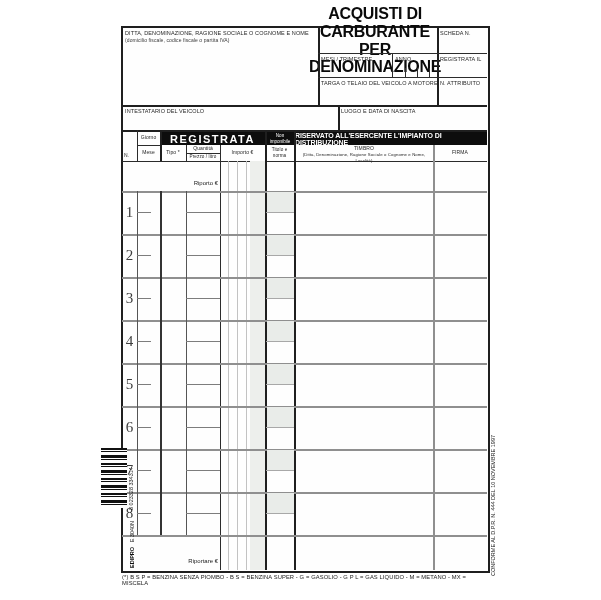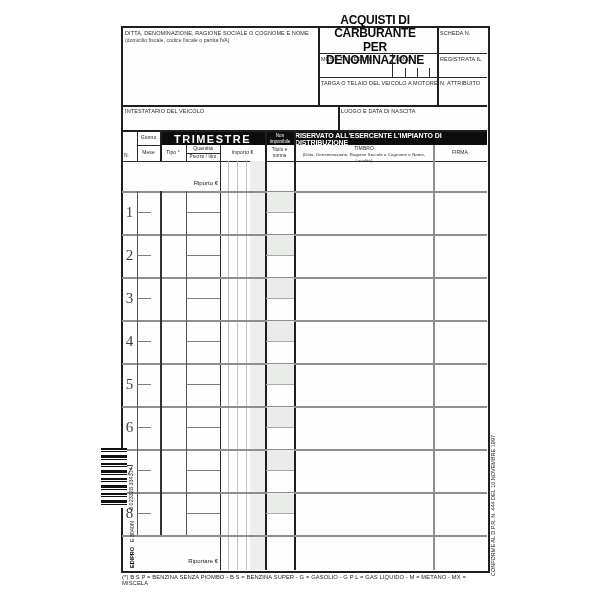--- a/index.html
+++ b/index.html
@@ -11,21 +11,21 @@
   .lbl .sub{font-size:5px;color:#3a3a3a;display:block;}
   .vl{position:absolute;width:1px;background:#2b2b2b;}
   .vl.th{width:2px;background:#1f1f1f;}
   .vl.gy{background:#8f8f8f;width:2px;}
   .vl.lt{background:#c2c2c2;}
   .hl{position:absolute;height:1px;background:#2b2b2b;}
   .hl.row{height:2px;background:#8f8f8f;}
   .hl.tick{background:#7d7d7d;}
   .bar{position:absolute;background:#0d0d0d;color:#ffffff;display:flex;align-items:center;justify-content:center;}
   .title{position:absolute;left:197px;top:1px;width:112px;height:25px;display:flex;flex-direction:column;
-         align-items:center;justify-content:center;font-weight:bold;font-size:12px;line-height:1.1;
+         align-items:center;justify-content:center;font-weight:bold;font-size:16px;line-height:1.1;
          letter-spacing:-.3px;text-align:center;color:#0a0a0a;}
   .cent{display:flex;align-items:center;justify-content:center;text-align:center;}
   .rownum{position:absolute;left:0;width:15px;height:43px;display:flex;align-items:center;justify-content:center;
           font-family:"Liberation Serif",serif;font-size:15px;color:#3d3d3d;}
   .shade{position:absolute;background:#edefec;}
   .riplbl{position:absolute;left:20px;width:76px;text-align:right;font-size:6px;color:#222;}
   .vtext{position:absolute;transform:rotate(-90deg);transform-origin:0 0;white-space:nowrap;}
   .barcode{position:absolute;left:101px;top:448px;width:26px;height:60px;
     background:repeating-linear-gradient(to bottom,#111 0 2px,#fff 2px 3px,#111 3px 4px,#fff 4px 7px,
     #111 7px 10px,#fff 10px 11px,#111 11px 12px,#fff 12px 15px);}
@@ -64,21 +64,21 @@
     <div class="hl" style="left:196px;top:50px;width:169px;"></div>
     <div class="vl" style="left:270px;top:26px;height:24px;"></div>
 
     <div class="vl" style="left:283px;top:41px;height:9px;"></div>
     <div class="vl" style="left:295px;top:41px;height:9px;"></div>
     <div class="vl" style="left:307px;top:41px;height:9px;"></div>
     <div class="hl" style="left:0;top:78px;width:365px;height:2px;background:#1f1f1f;"></div>
     <div class="vl th" style="left:216px;top:78px;height:25px;"></div>
     <div class="hl" style="left:0;top:103px;width:365px;height:2px;background:#1f1f1f;"></div>
 
-    <div class="bar" style="left:38px;top:105px;width:105px;height:13px;font-weight:bold;font-size:11px;letter-spacing:1.5px;">TRIMESTRE</div>
+    <div class="bar" style="left:38px;top:105px;width:105px;height:13px;font-weight:bold;font-size:11px;letter-spacing:1.5px;">REGISTRATA</div>
     <div class="bar" style="left:144px;top:105px;width:28px;height:13px;font-size:4.6px;line-height:1.15;text-align:center;">Non imponibile</div>
     <div class="bar" style="left:173px;top:105px;width:192px;height:13px;font-weight:bold;font-size:7px;letter-spacing:-.1px;">RISERVATO ALL'ESERCENTE L'IMPIANTO DI DISTRIBUZIONE</div>
 
     <div class="lbl cent" style="left:15px;top:105px;width:23px;height:11px;font-size:5px;">Giorno</div>
     <div class="lbl cent" style="left:15px;top:119px;width:23px;height:13px;font-size:5px;">Mese</div>
     <div class="lbl" style="left:2px;top:125px;font-size:5px;">N.</div>
     <div class="lbl cent" style="left:38px;top:119px;width:26px;height:13px;font-size:5px;">Tipo *</div>
     <div class="lbl cent" style="left:64px;top:118px;width:34px;height:7px;font-size:5px;">Quantità</div>
     <div class="lbl cent" style="left:64px;top:127px;width:34px;height:6px;font-size:4.6px;">Prezzo / litro</div>
     <div class="lbl cent" style="left:98px;top:119px;width:45px;height:13px;font-size:5px;">Importo €</div>

